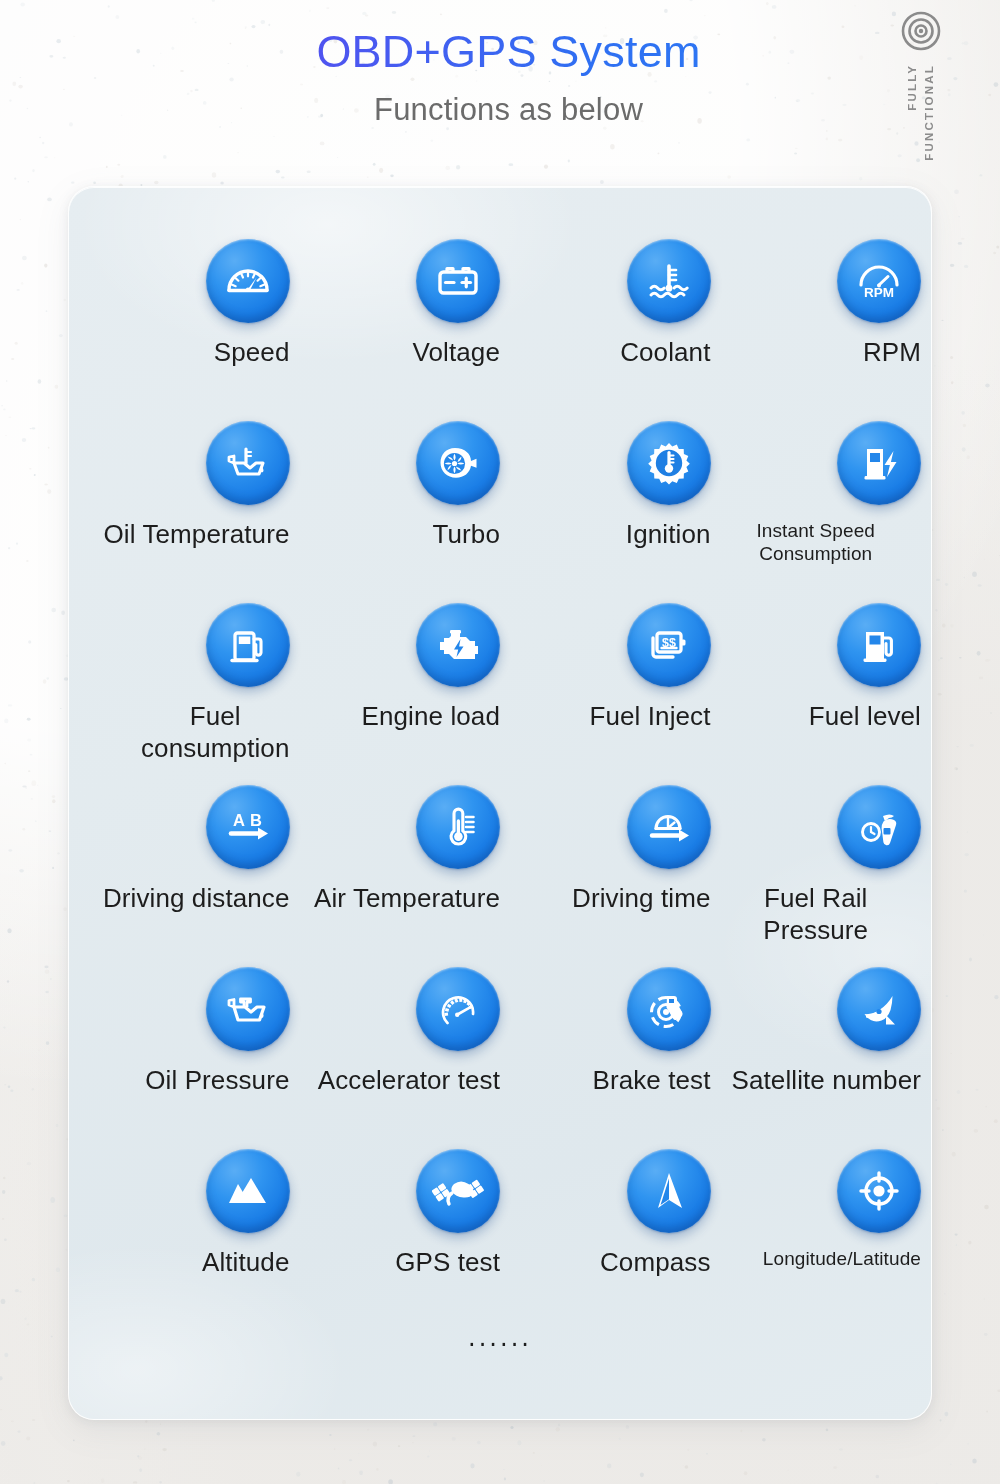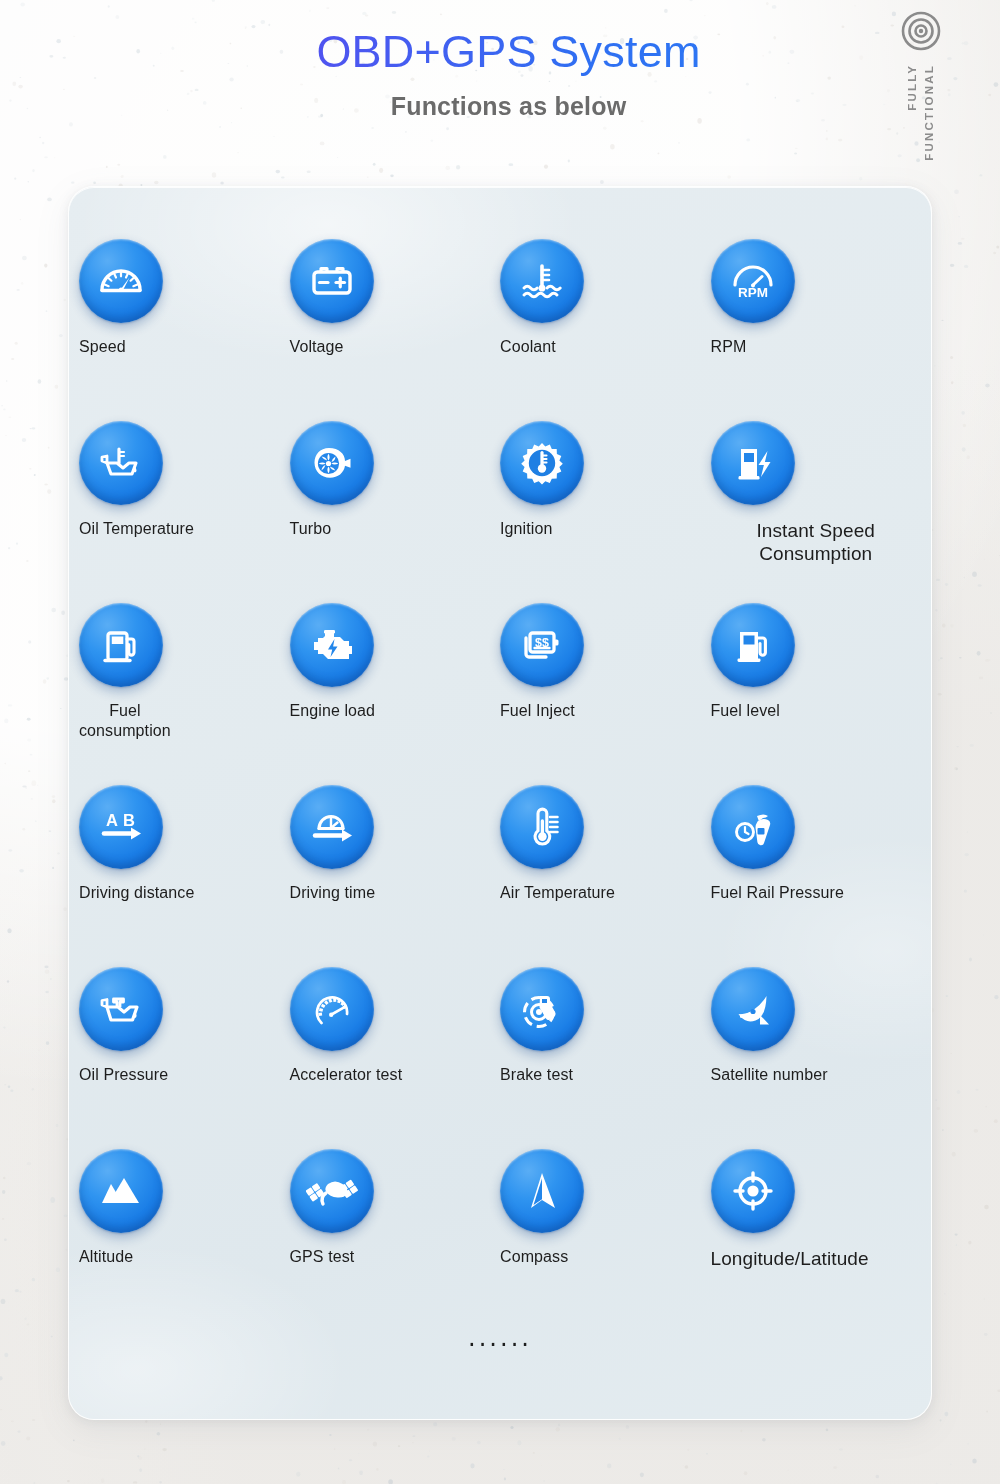--- a/index.html
+++ b/index.html
@@ -49,22 +49,22 @@
     letter-spacing: .2px;
     line-height: 1.15;
     background: linear-gradient(95deg, #7a44ea 0%, #5a4bef 22%, #2f6ff2 58%, #2b86f5 100%);
     -webkit-background-clip: text;
     background-clip: text;
     color: transparent;
     -webkit-text-fill-color: transparent;
   }
   .sub-title {
     margin-top: 14px;
-    font-size: 25px;
-    font-weight: 700;
+    font-size: 31px;
+    font-weight: 400;
     color: #6b6b6b;
     letter-spacing: .2px;
   }
 
   
   .badge {
     position: absolute;
     top: 10px;
     right: 58px;
     z-index: 6;
@@ -119,21 +119,21 @@
     position: relative;
     z-index: 2;
     padding: 52px 10px 0 10px;
     display: grid;
     grid-template-columns: repeat(4, 1fr);
     row-gap: 8px;
   }
   .cell {
     display: flex;
     flex-direction: column;
-    align-items: flex-start;
+    align-items: flex-end;
     height: 174px;
   }
   .icon-circle {
     width: 84px;
     height: 84px;
     border-radius: 50%;
     background:
       radial-gradient(circle at 34% 26%, #59adf5 0%, #2f94f0 34%, #1a7de6 66%, #0f62ce 100%);
     box-shadow:
       0 5px 11px rgba(20,70,140,0.30),
@@ -141,21 +141,21 @@
       inset 0 1px 2px rgba(255,255,255,0.42),
       inset 0 -5px 9px rgba(6,50,110,0.28);
     display: flex;
     align-items: center;
     justify-content: center;
     flex: 0 0 auto;
   }
   .icon-circle svg { display: block; }
   .cell-label {
     margin-top: 14px;
-    font-size: 16px;
+    font-size: 26px;
     color: #1d1d1d;
     text-align: center;
     line-height: 1.23;
     letter-spacing: .1px;
     white-space: pre-line;
     max-width: 250px;
   }
   .cell-label.tight { font-size: 19px; }
 
   
@@ -1076,46 +1076,46 @@
           </g>
           <path d="M36 26.5 L46 32.5 L36 38.5 z" fill="#fff"></path>
         </svg>
       </div>
       <div class="cell-label">Driving distance</div>
     </div>
 
     <div class="cell">
       <div class="icon-circle">
         <svg width="52" height="52" viewBox="0 0 52 52" fill="none" stroke="#fff">
-          <path d="M13 27.5 A12 12 0 0 1 37 27.5" stroke-width="3.1" stroke-linecap="round"></path>
-          <line x1="13" y1="27.5" x2="37" y2="27.5" stroke-width="3.1" stroke-linecap="round"></line>
-          <line x1="25" y1="27" x2="25" y2="16" stroke-width="2.4" stroke-linecap="round"></line>
-          <line x1="25" y1="27" x2="31.5" y2="21.5" stroke-width="2.4" stroke-linecap="round"></line>
-          <line x1="9" y1="34.5" x2="38" y2="34.5" stroke-width="4.4" stroke-linecap="round"></line>
-          <path d="M36 28.5 L46 34.5 L36 40.5 z" fill="#fff" stroke="none"></path>
-        </svg>
-      </div>
-      <div class="cell-label">Driving time</div>
-    </div>
-
-    <div class="cell">
-      <div class="icon-circle">
-        <svg width="52" height="52" viewBox="0 0 52 52" fill="none" stroke="#fff">
           <path d="M22 12.5 a4.4 4.4 0 0 1 8.8 0 v17.2 a7.4 7.4 0 1 1 -8.8 0z" stroke-width="3.1"></path>
           <circle cx="26.4" cy="35.6" r="4.3" fill="#fff" stroke="none"></circle>
           <line x1="26.4" y1="20" x2="26.4" y2="34" stroke-width="3.3" stroke-linecap="round"></line>
           <g stroke-width="2.5" stroke-linecap="round">
             <line x1="34" y1="16" x2="41.5" y2="16"></line>
             <line x1="34" y1="21" x2="41.5" y2="21"></line>
             <line x1="34" y1="26" x2="41.5" y2="26"></line>
             <line x1="34" y1="31" x2="41.5" y2="31"></line>
           </g>
         </svg>
       </div>
       <div class="cell-label">Air Temperature</div>
+    </div>
+
+    <div class="cell">
+      <div class="icon-circle">
+        <svg width="52" height="52" viewBox="0 0 52 52" fill="none" stroke="#fff">
+          <path d="M13 27.5 A12 12 0 0 1 37 27.5" stroke-width="3.1" stroke-linecap="round"></path>
+          <line x1="13" y1="27.5" x2="37" y2="27.5" stroke-width="3.1" stroke-linecap="round"></line>
+          <line x1="25" y1="27" x2="25" y2="16" stroke-width="2.4" stroke-linecap="round"></line>
+          <line x1="25" y1="27" x2="31.5" y2="21.5" stroke-width="2.4" stroke-linecap="round"></line>
+          <line x1="9" y1="34.5" x2="38" y2="34.5" stroke-width="4.4" stroke-linecap="round"></line>
+          <path d="M36 28.5 L46 34.5 L36 40.5 z" fill="#fff" stroke="none"></path>
+        </svg>
+      </div>
+      <div class="cell-label">Driving time</div>
     </div>
 
     <div class="cell">
       <div class="icon-circle">
         <svg width="52" height="52" viewBox="0 0 52 52">
           <g fill="none" stroke="#fff" stroke-width="2.9">
             <circle cx="18" cy="31" r="8.5"></circle>
           </g>
           <g stroke="#fff" stroke-width="2.2" stroke-linecap="round">
             <line x1="18" y1="31" x2="18" y2="26"></line>

